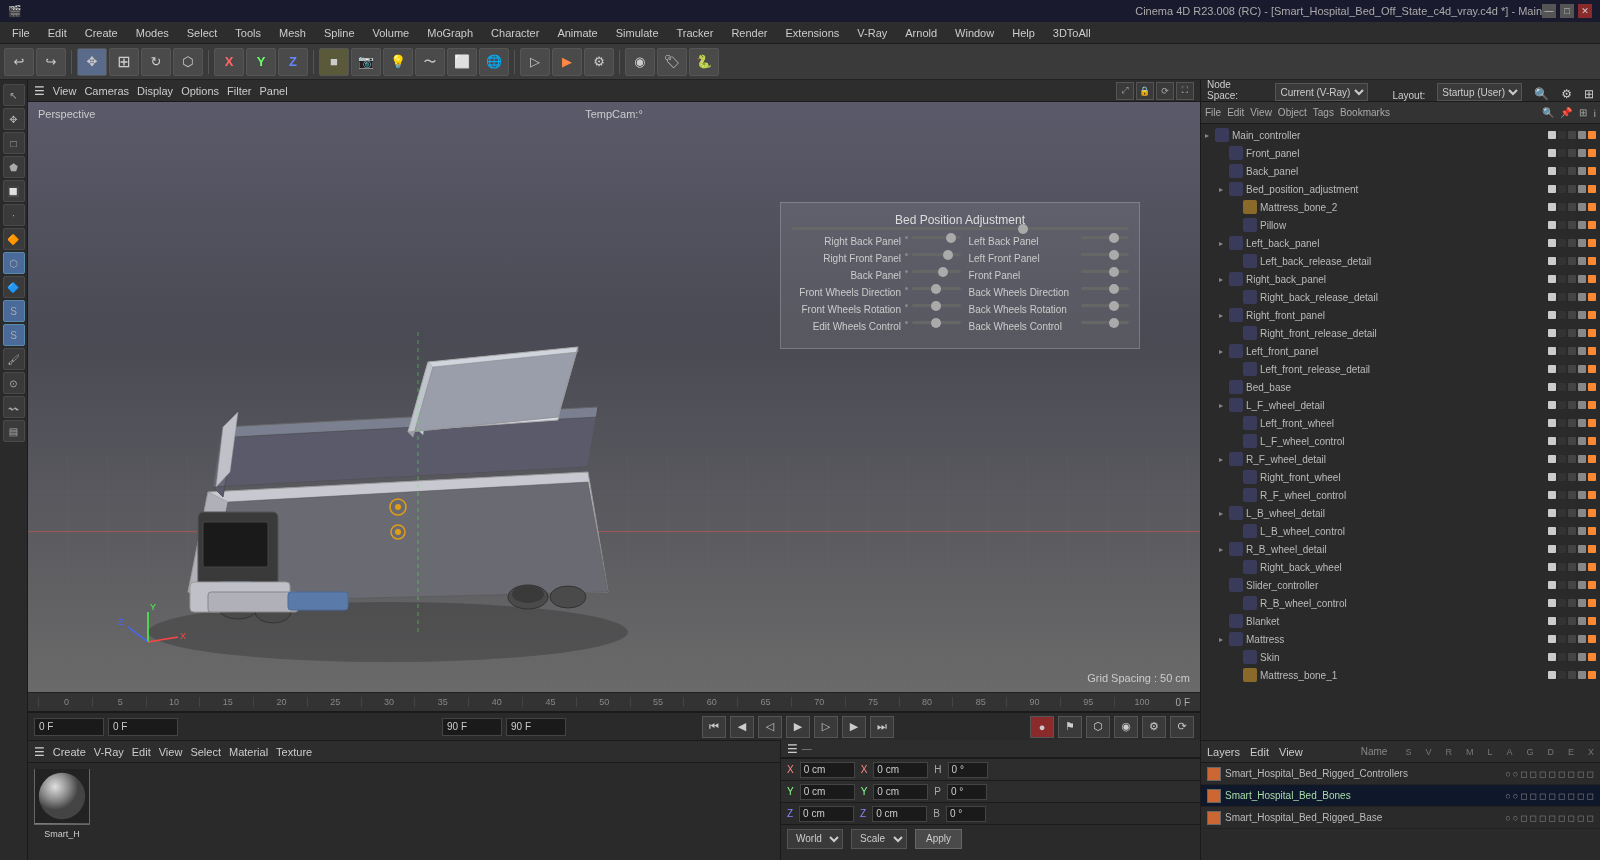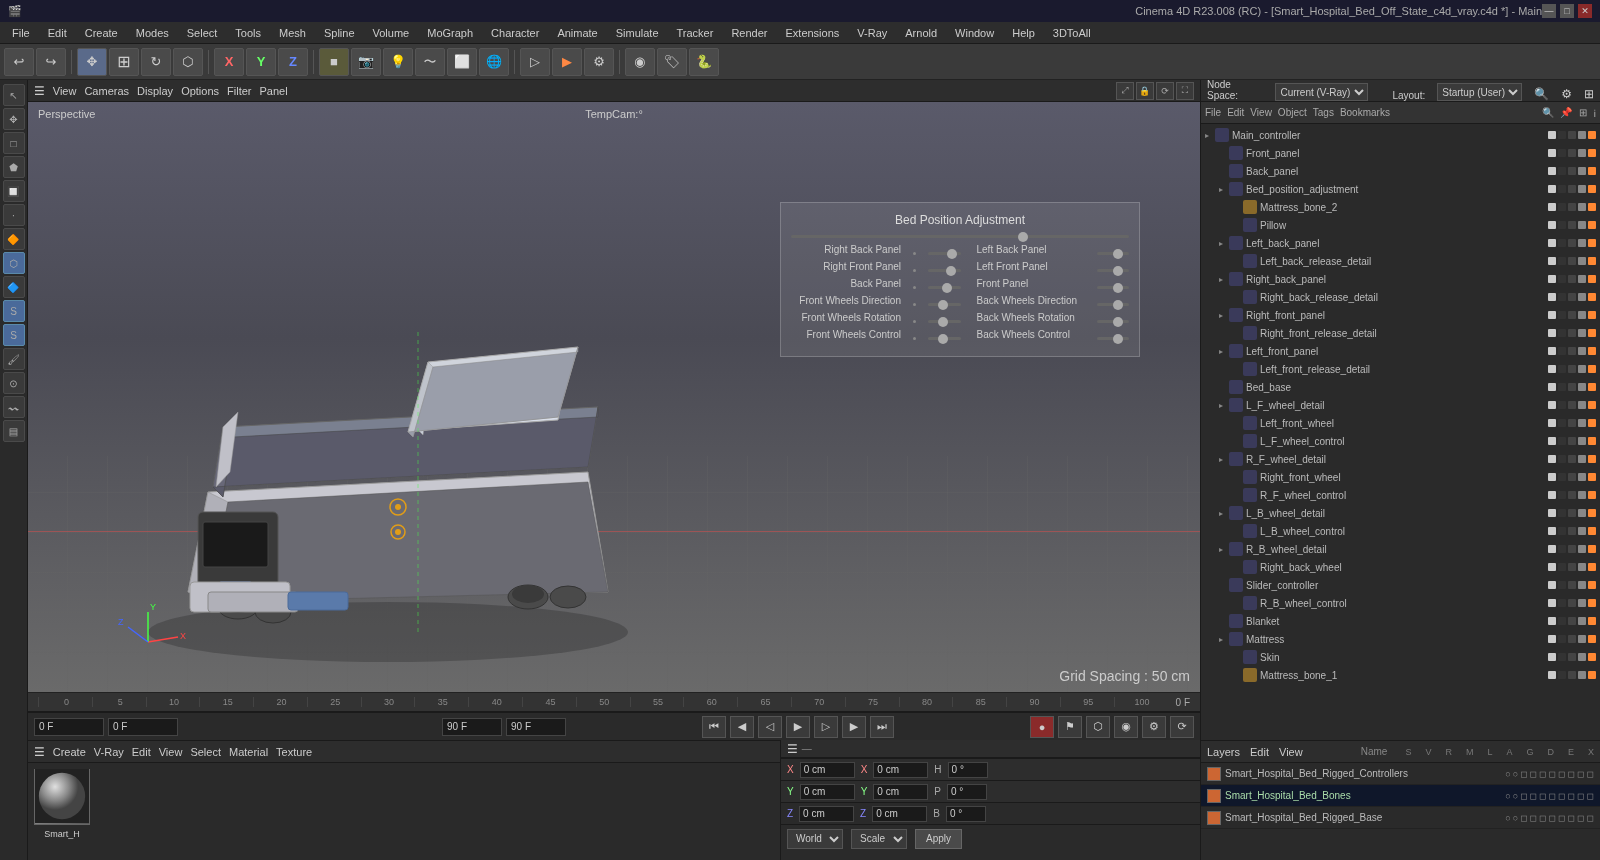--- a/index.html
+++ b/index.html
@@ -33,29 +33,29 @@
     #viewport-area { flex: 1; display: flex; flex-direction: column; }
     #viewport-header { background: #2d2d2d; height: 22px; display: flex; align-items: center; padding: 0 6px; gap: 8px; border-bottom: 1px solid #1a1a1a; }
     #viewport { flex: 1; background: #4a4a4a; position: relative; overflow: hidden; }
 
     
     #viewport-bg { position: absolute; inset: 0; background: linear-gradient(180deg, #5a5a6a 0%, #4a4a54 40%, #6a6a6a 100%); }
     #grid-floor { position: absolute; bottom: 0; left: 0; right: 0; height: 40%; background: repeating-linear-gradient(90deg, transparent, transparent 39px, rgba(100,100,100,0.3) 39px, rgba(100,100,100,0.3) 40px), repeating-linear-gradient(0deg, transparent, transparent 39px, rgba(100,100,100,0.3) 39px, rgba(100,100,100,0.3) 40px); }
 
     
     #control-panel { position: absolute; right: 60px; top: 100px; width: 360px; background: rgba(255,255,255,0.08); border: 1px solid rgba(255,255,255,0.2); padding: 10px; }
-    .cp-title { font-size: 12px; color: #ddd; text-align: center; margin-bottom: 8px; }
-    .cp-row { display: flex; align-items: flex-end; margin-bottom: 6px; gap: 8px; }
+    .cp-title { font-size: 12px; color: #ddd; text-align: center; margin-bottom: 0; }
+    .cp-row { display: flex; align-items: flex-start; margin-bottom: 6px; gap: 0; }
     .cp-label { font-size: 10px; color: #ccc; width: 110px; text-align: right; }
     .cp-label-right { font-size: 10px; color: #ccc; width: 120px; }
 
     
     #viewport-label { position: absolute; top: 6px; left: 10px; font-size: 11px; color: #ccc; }
     #cam-label { position: absolute; top: 6px; left: 50%; transform: translateX(-50%); font-size: 11px; color: #ccc; }
-    #grid-spacing { position: absolute; bottom: 8px; right: 10px; font-size: 14px; color: #ccc; }
+    #grid-spacing { position: absolute; bottom: 8px; right: 10px; font-size: 11px; color: #ccc; }
     #viewport-controls { position: absolute; top: 4px; right: 4px; display: flex; gap: 2px; }
     #viewport-controls .vc-btn { width: 18px; height: 18px; background: #3a3a3a; border: 1px solid #555; cursor: pointer; display: flex; align-items: center; justify-content: center; font-size: 9px; color: #aaa; }
     #timeline-ruler { height: 20px; background: #333; display: flex; align-items: center; padding: 0 60px 0 10px; border-bottom: 1px solid #1a1a1a; position: relative; }
     .ruler-mark { flex: 1; font-size: 9px; color: #888; text-align: center; border-left: 1px solid #444; padding-left: 2px; }
     #timeline-controls { height: 28px; background: #2a2a2a; display: flex; align-items: center; padding: 0 6px; gap: 4px; border-top: 1px solid #1a1a1a; }
     .tc-input { width: 60px; height: 18px; background: #1a1a1a; border: 1px solid #444; color: #ccc; font-size: 10px; padding: 0 4px; }
     .tc-btn { width: 24px; height: 22px; background: #3a3a3a; border: 1px solid #555; cursor: pointer; display: flex; align-items: center; justify-content: center; font-size: 11px; color: #ccc; }
 
     
     #bottom-area { display: flex; height: 120px; }
@@ -318,21 +318,21 @@
           <div style="width:3px;height:3px;background:#888;border-radius:50%;margin:0 4px;"></div>
           <div style="flex:1;height:3px;background:#666;border-radius:2px;position:relative;">
             <div style="width:10px;height:10px;background:#aaa;border-radius:50%;position:absolute;top:-3.5px;right:40%;"></div>
           </div>
           <div class="cp-label-right" style="text-align:left;padding-left:8px;">Back Wheels Rotation</div>
           <div style="flex:1;height:3px;background:#666;border-radius:2px;position:relative;">
             <div style="width:10px;height:10px;background:#aaa;border-radius:50%;position:absolute;top:-3.5px;right:20%;"></div>
           </div>
         </div>
         <div class="cp-row">
-          <div class="cp-label">Front Wheels Control</div>
+          <div class="cp-label">Edit Wheels Control</div>
           <div style="width:3px;height:3px;background:#888;border-radius:50%;margin:0 4px;"></div>
           <div style="flex:1;height:3px;background:#666;border-radius:2px;position:relative;">
             <div style="width:10px;height:10px;background:#aaa;border-radius:50%;position:absolute;top:-3.5px;right:40%;"></div>
           </div>
           <div class="cp-label-right" style="text-align:left;padding-left:8px;">Back Wheels Control</div>
           <div style="flex:1;height:3px;background:#666;border-radius:2px;position:relative;">
             <div style="width:10px;height:10px;background:#aaa;border-radius:50%;position:absolute;top:-3.5px;right:20%;"></div>
           </div>
         </div>
       </div>

